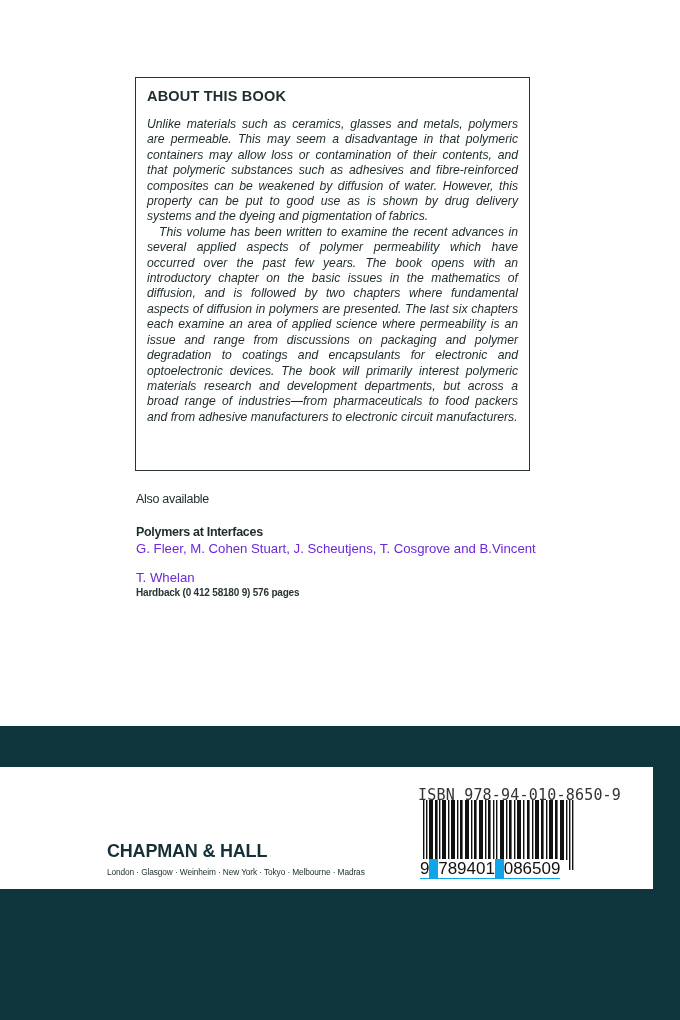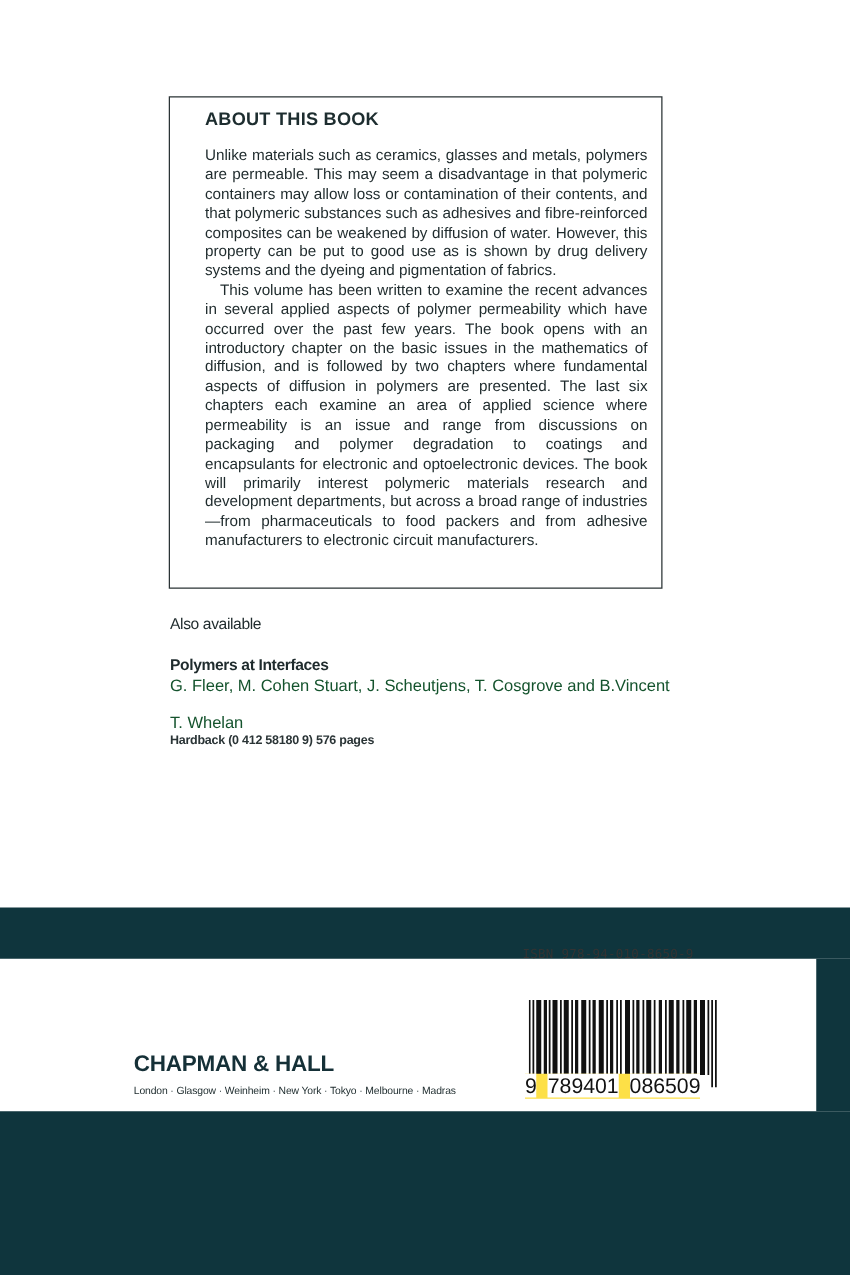--- a/index.html
+++ b/index.html
@@ -1,35 +1,35 @@
 <!DOCTYPE html>
 <html><head>
 <meta charset="utf-8">
 <style>
   html, body { margin:0; padding:0; }
   body { width:680px; height:1020px; background:#ffffff; position:relative; overflow:hidden; font-family:"Liberation Sans", sans-serif; color:#1c2a2c; }
-  .about-box { position:absolute; left:135px; top:77px; width:395px; height:394px; border:1.5px solid #2a3335; box-sizing:border-box; padding:10px 11px 0 28px; }
+  .about-box { position:absolute; left:135px; top:77px; width:395px; height:394px; border:1.5px solid #2a3335; box-sizing:border-box; padding:10px 11px 0 11px; }
   .about-title { font-weight:bold; font-size:14.5px; letter-spacing:0.2px; color:#1d2d2f; margin:0 0 13px 0; }
-  .about-text { font-size:12.2px; line-height:15.4px; text-align:justify; color:#1e2a2c; margin:0; }
+  .about-text { font-size:12.2px; line-height:15.4px; text-align:justify; color:#1e2a2c; margin:0;font-style:italic; }
   .about-text.indent { text-indent:12px; }
   .also { position:absolute; left:136px; top:492px; width:400px; }
   .also-heading { font-weight:normal; font-size:12.5px; letter-spacing:-0.3px; margin:0 0 18px 0; color:#1f2b2d; }
   .book { margin-bottom:12px; }
   .book-title { font-weight:bold; font-size:12.5px; letter-spacing:-0.3px; line-height:16px; color:#1f2b2d; }
-  .book-authors { font-size:13.2px; line-height:17px; color:#14532d; }
+  .book-authors { font-size:13.2px; line-height:17px; color:#6d28d9; }
   .book-meta { font-size:10px; font-weight:bold; letter-spacing:-0.2px; line-height:14px; color:#2a3436; }
   .band-top { position:absolute; left:0; top:726px; width:680px; height:41px; background:#0f353d; }
   .band-mid-right { position:absolute; left:653px; top:767px; width:27px; height:122px; background:#0f353d; }
   .band-bottom { position:absolute; left:0; top:889px; width:680px; height:131px; background:#0f353d; }
   .publisher { position:absolute; left:107px; top:804px; }
   .publisher-name { font-weight:bold; font-size:18px; letter-spacing:-0.2px; color:#153037;margin-top:37px; }
   .publisher-cities { font-size:8.3px; color:#1c2a2c; margin-top:5px; letter-spacing:-0.1px; }
-  .isbn-text { position:absolute; left:418px; top:758px; font-family:"DejaVu Sans Mono", monospace; font-size:10px; color:#333; letter-spacing:0.2px; }
+  .isbn-text { position:absolute; left:418px; top:786px; font-family:"DejaVu Sans Mono", monospace; font-size:15px; color:#333; letter-spacing:0.2px; }
   .barcode { position:absolute; left:423px; top:800px; width:152px; height:70px; }
-  .barcode-digits { position:absolute; left:420px; top:859px; font-family:"Liberation Sans", sans-serif; font-size:17px; color:#111; background:#fde047; }
+  .barcode-digits { position:absolute; left:420px; top:859px; font-family:"Liberation Sans", sans-serif; font-size:17px; color:#111; background:#0ea5e9; }
   .barcode-digits span { background:#fff; }
 </style>
 </head>
 <body>
 
 <div class="about-box">
   <h2 class="about-title">ABOUT THIS BOOK</h2>
   <p class="about-text">Unlike materials such as ceramics, glasses and metals, polymers are permeable. This may seem a disadvantage in that polymeric containers may allow loss or contamination of their contents, and that polymeric substances such as adhesives and fibre-reinforced composites can be weakened by diffusion of water. However, this property can be put to good use as is shown by drug delivery systems and the dyeing and pigmentation of fabrics.</p>
   <p class="about-text indent">This volume has been written to examine the recent advances in several applied aspects of polymer permeability which have occurred over the past few years. The book opens with an introductory chapter on the basic issues in the mathematics of diffusion, and is followed by two chapters where fundamental aspects of diffusion in polymers are presented. The last six chapters each examine an area of applied science where permeability is an issue and range from discussions on packaging and polymer degradation to coatings and encapsulants for electronic and optoelectronic devices. The book will primarily interest polymeric materials research and development departments, but across a broad range of industries—from pharmaceuticals to food packers and from adhesive manufacturers to electronic circuit manufacturers.</p>
 </div>

